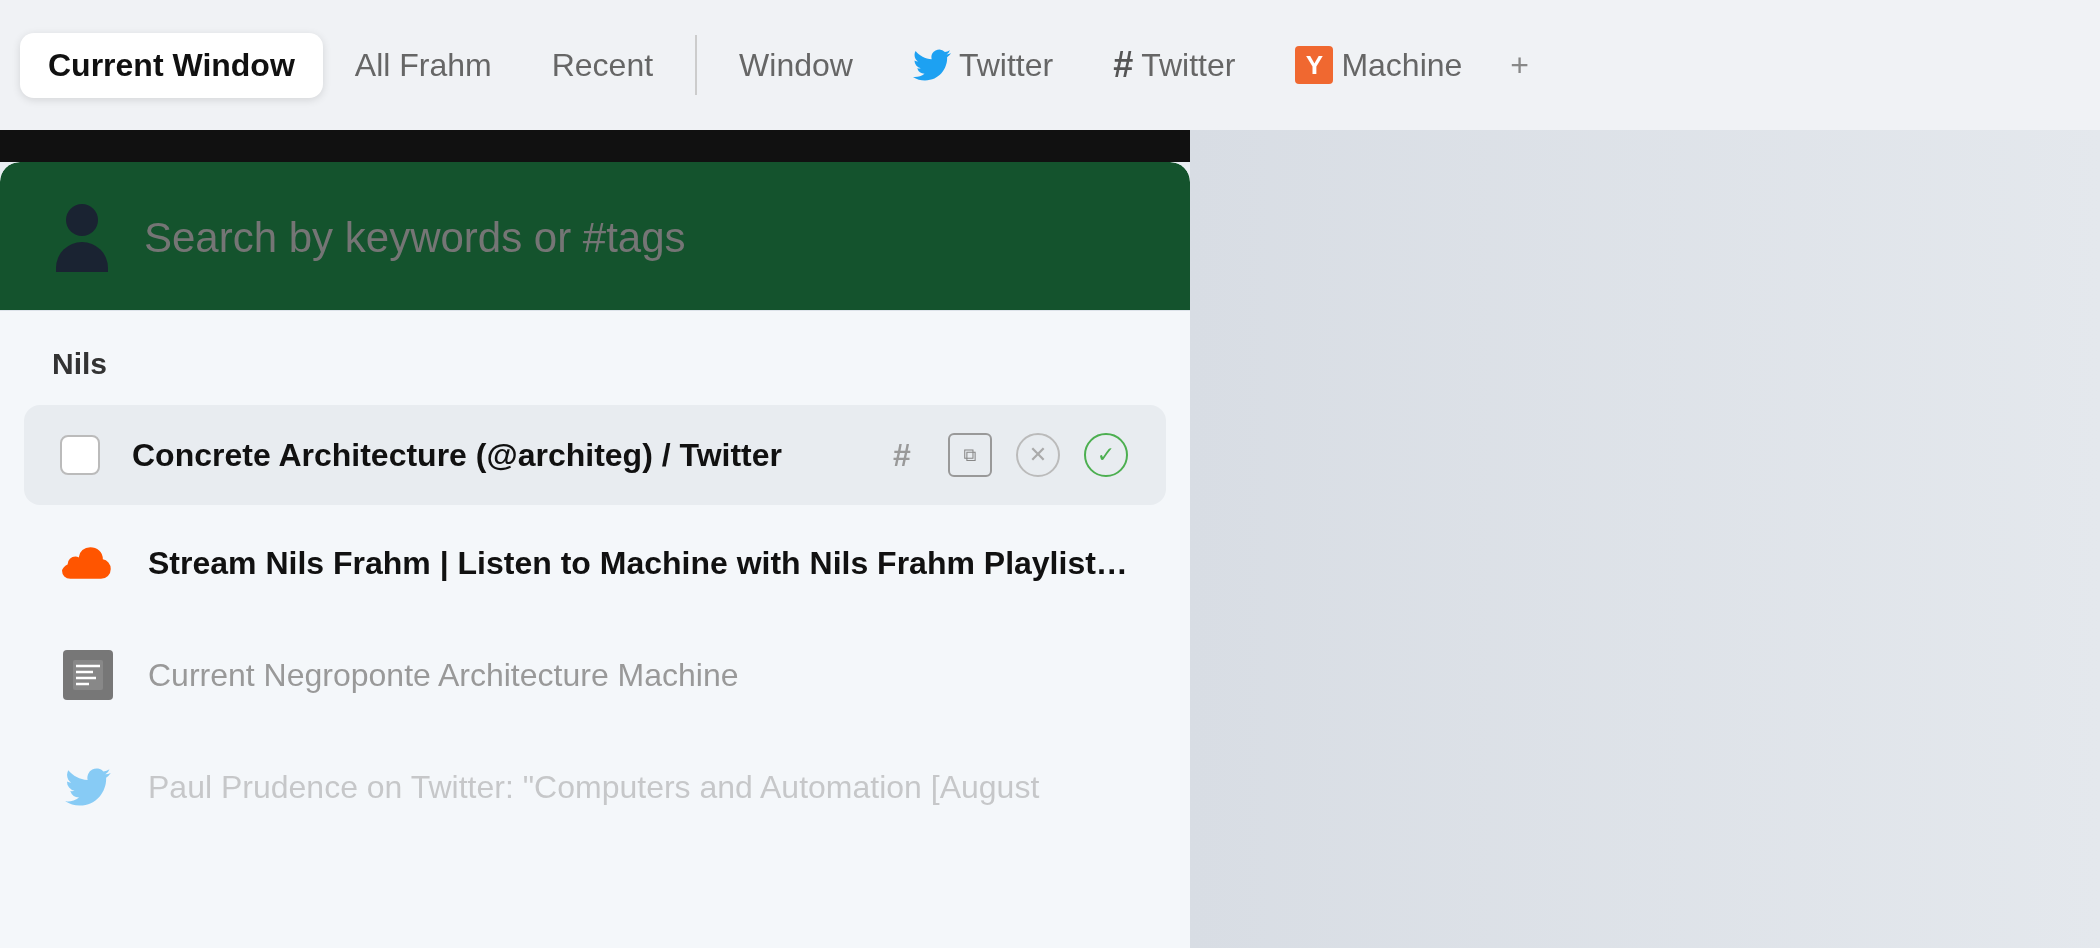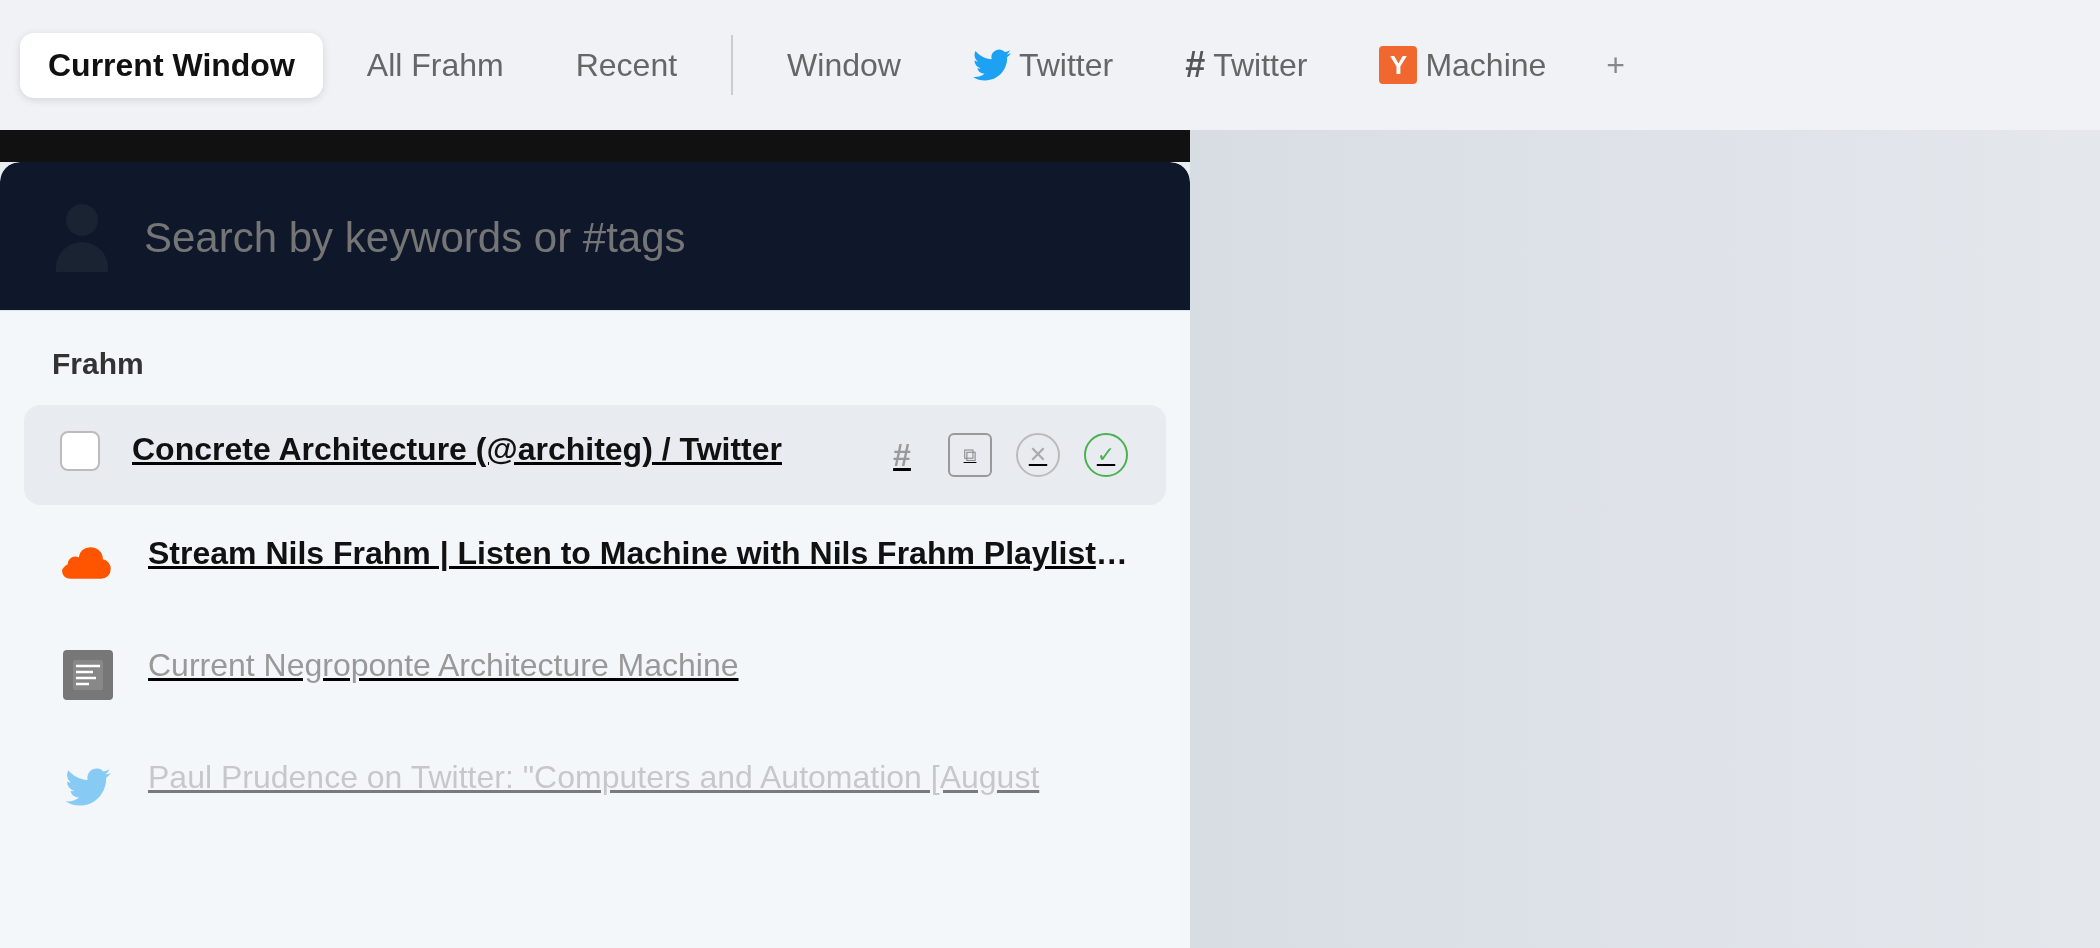--- a/index.html
+++ b/index.html
@@ -13,21 +13,21 @@
       position: relative;
     }
 
     
     .tab-bar {
       background: #f0f2f5;
       height: 130px;
       display: flex;
       align-items: center;
       padding: 0 20px;
-      gap: 16px;
+      gap: 4px;
       position: relative;
     }
 
     .tab {
       display: flex;
       align-items: center;
       gap: 8px;
       padding: 14px 28px;
       font-size: 32px;
       font-weight: 500;
@@ -95,21 +95,21 @@
       position: relative;
       overflow: hidden;
     }
 
     
     .search-area {
       display: flex;
       align-items: center;
       padding: 42px 48px 38px 48px;
       border-bottom: 1.5px solid #dde3ea;
-      background: #0f172a;
+      background: #14532d;
       border-radius: 20px 20px 0 0;
     }
 
     .search-icon-container {
       width: 68px;
       height: 68px;
       margin-right: 28px;
       display: flex;
       align-items: center;
       justify-content: center;
@@ -166,27 +166,27 @@
 
     
     .tabs-list {
       padding: 0 24px;
       background: #f4f7fa;
     }
 
     
     .tab-item {
       display: flex;
+      align-items: center;
       padding: 26px 36px;
       margin-bottom: 4px;
       border-radius: 16px;
       cursor: pointer;
       position: relative;
       min-height: 100px;
-      text-decoration: underline;
     }
 
     .tab-item.highlighted {
       background: #e8ecf0;
     }
 
     .tab-item-favicon {
       width: 56px;
       height: 56px;
       margin-right: 32px;
@@ -352,21 +352,21 @@
         <div class="search-icon-container">
           <div class="person-icon">
             <div class="person-head"></div>
             <div class="person-body"></div>
           </div>
         </div>
         <input class="search-input" type="text" placeholder="Search by keywords or #tags" style="">
       </div>
 
       <div class="section-header">
-        <span>Frahm</span>
+        <span>Nils</span>
       </div>
 
       <div class="tabs-list">
 
         <div class="tab-item highlighted">
           <div class="tab-item-checkbox"></div>
           <span class="tab-item-title">Concrete Architecture (@architeg) / Twitter</span>
           <div class="tab-item-actions">
             <div class="action-icon" title="Add tag">
               <span class="hash-icon">#</span>

